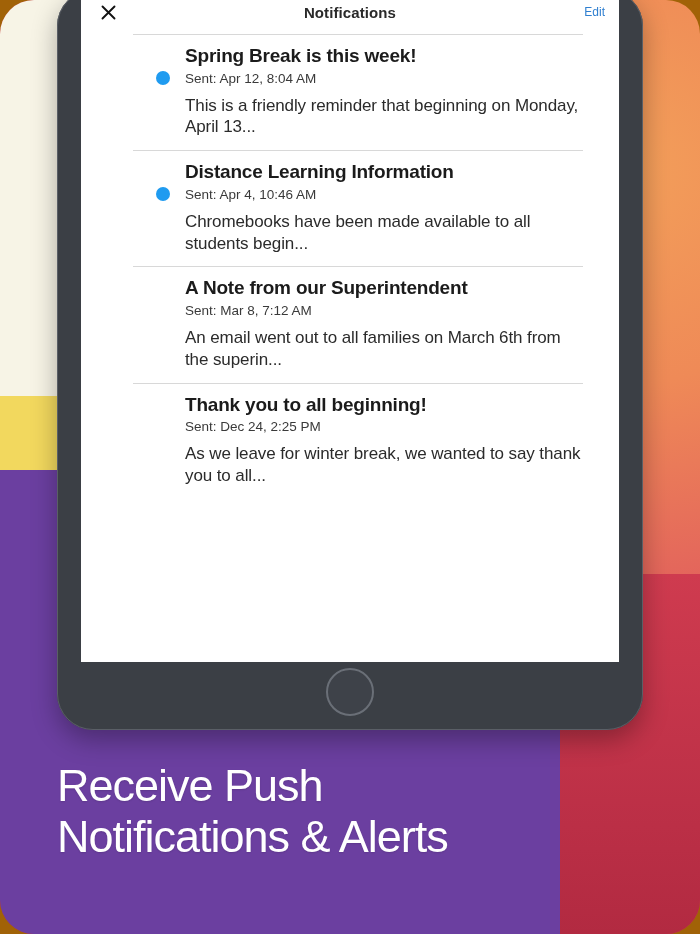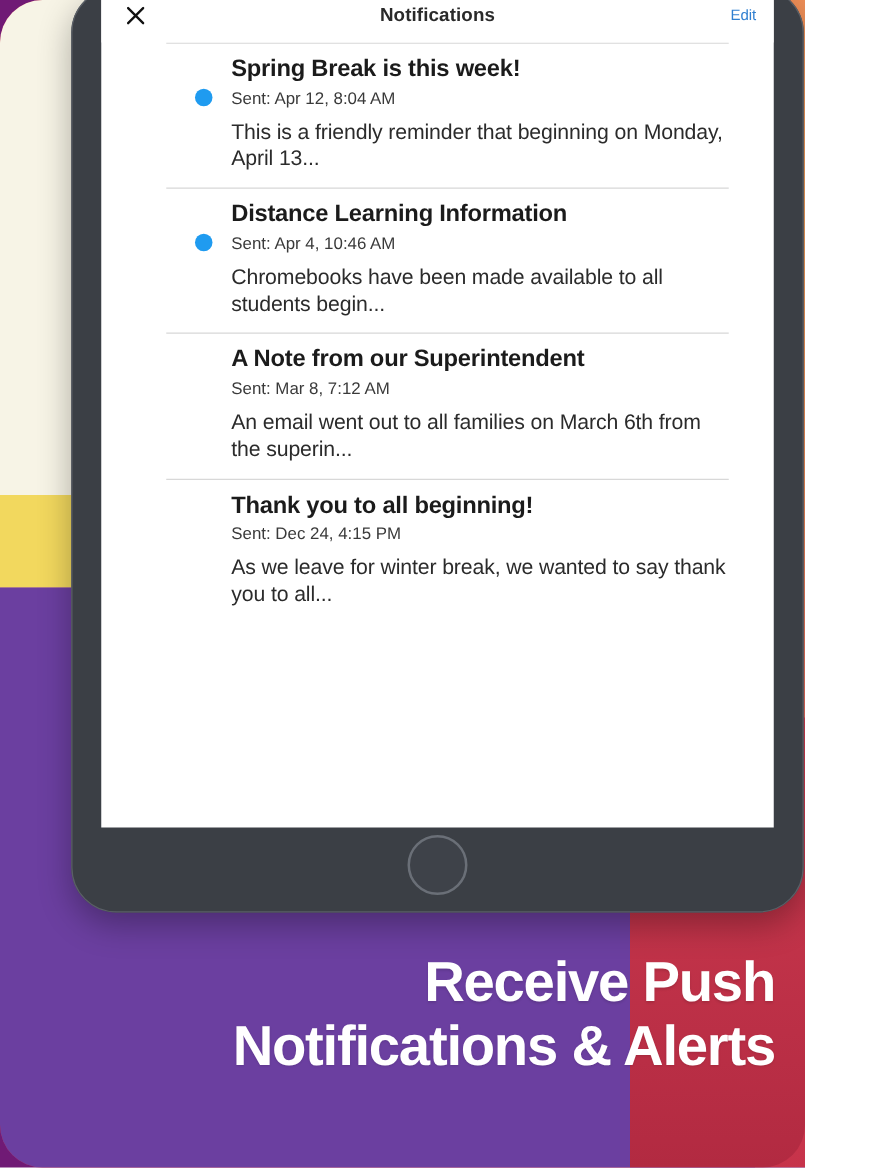--- a/index.html
+++ b/index.html
@@ -10,24 +10,24 @@
     width: 700px;
     height: 934px;
     overflow: hidden;
     font-family: "Liberation Sans", sans-serif;
     background: #ffffff;
   }
 
   
   .stage {
     position: relative;
-    width: 644px;
+    width: 700px;
     height: 934px;
     overflow: hidden;
-    background: #701a75;
+    background: #a16207;
   }
 
   
   .bg-card {
     position: absolute;
     left: 0;
     top: 0;
     width: 700px;
     height: 934px;
     border-radius: 34px;
@@ -206,23 +206,23 @@
     line-height: 1.28;
     letter-spacing: -0.1px;
   }
 
   
   .caption {
     position: absolute;
     left: 0;
     right: 0;
     bottom: 72px;
-    text-align: right;
+    text-align: left;
     color: #ffffff;
-    font-weight: 700;
+    font-weight: 400;
     font-size: 45px;
     line-height: 1.12;
     letter-spacing: -1px;
     text-shadow: 0 1px 2px rgba(0,0,0,0.12);
     padding: 0 24px;
     box-sizing: border-box;
     margin-left: 33px;
   }
   .caption .line2 { display: block; }
 </style>
@@ -273,21 +273,21 @@
 
         <li class="list-item">
           <div class="item-title">A Note from our Superintendent</div>
           <div class="item-sent">Sent: Mar 8, 7:12 AM</div>
           <div class="item-body">An email went out to all families on March 6th from the superin...</div>
         </li>
         <div class="divider"></div>
 
         <li class="list-item">
           <div class="item-title">Thank you to all beginning!</div>
-          <div class="item-sent">Sent: Dec 24, 4:15 PM</div>
+          <div class="item-sent">Sent: Dec 24, 2:25 PM</div>
           <div class="item-body">As we leave for winter break, we wanted to say thank you to all...</div>
         </li>
 
       </ul>
     </div>
 
     <div class="home-button"></div>
   </div>
 
   <div class="caption">

